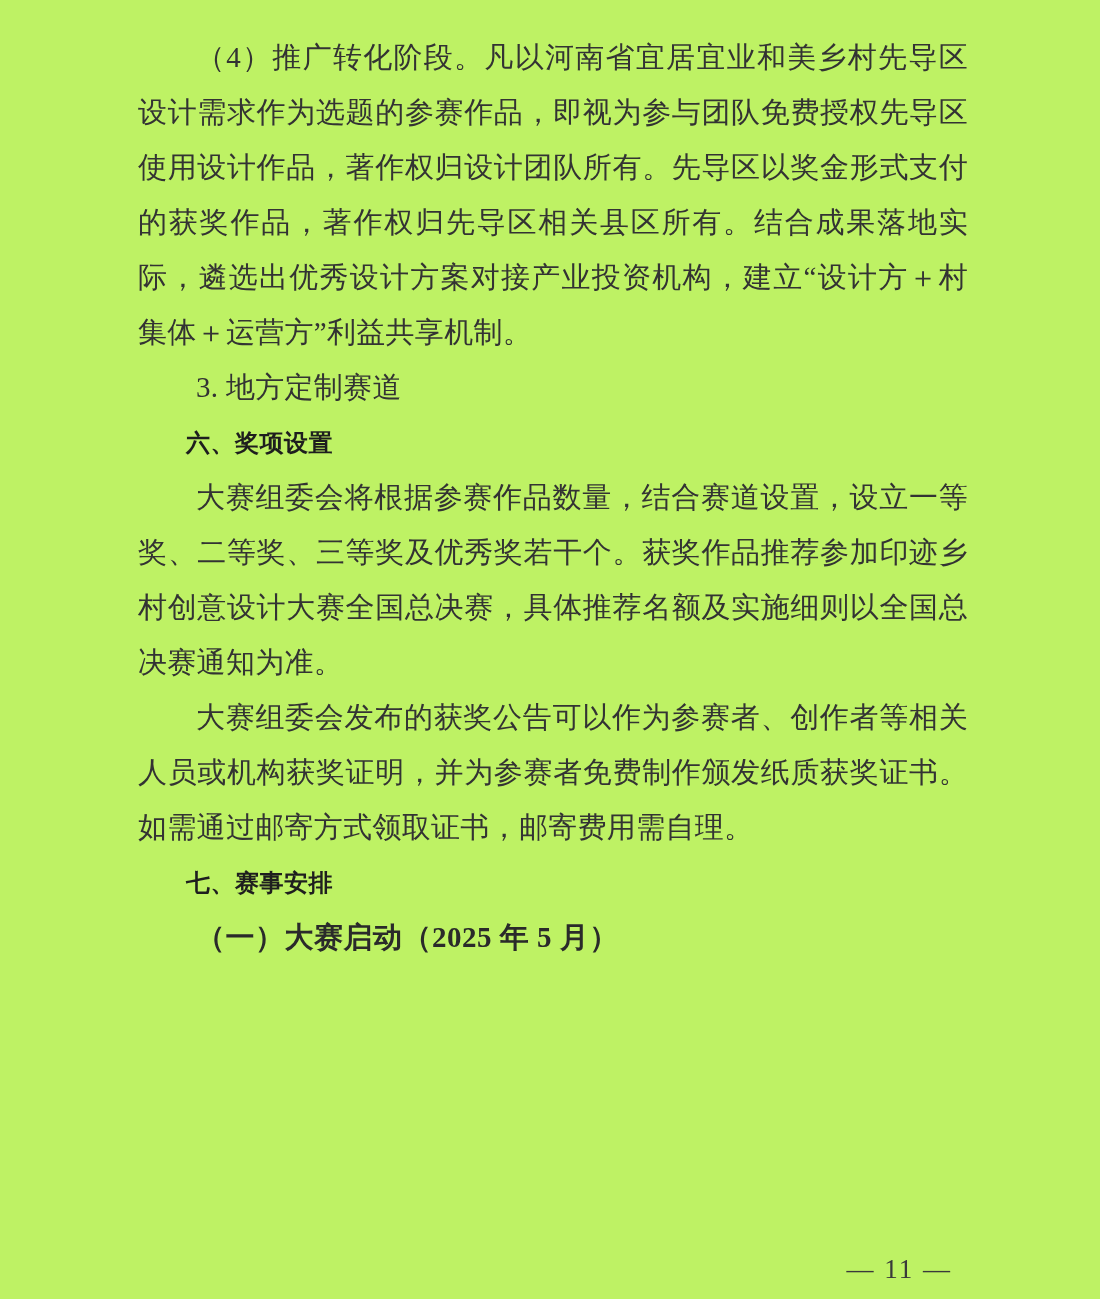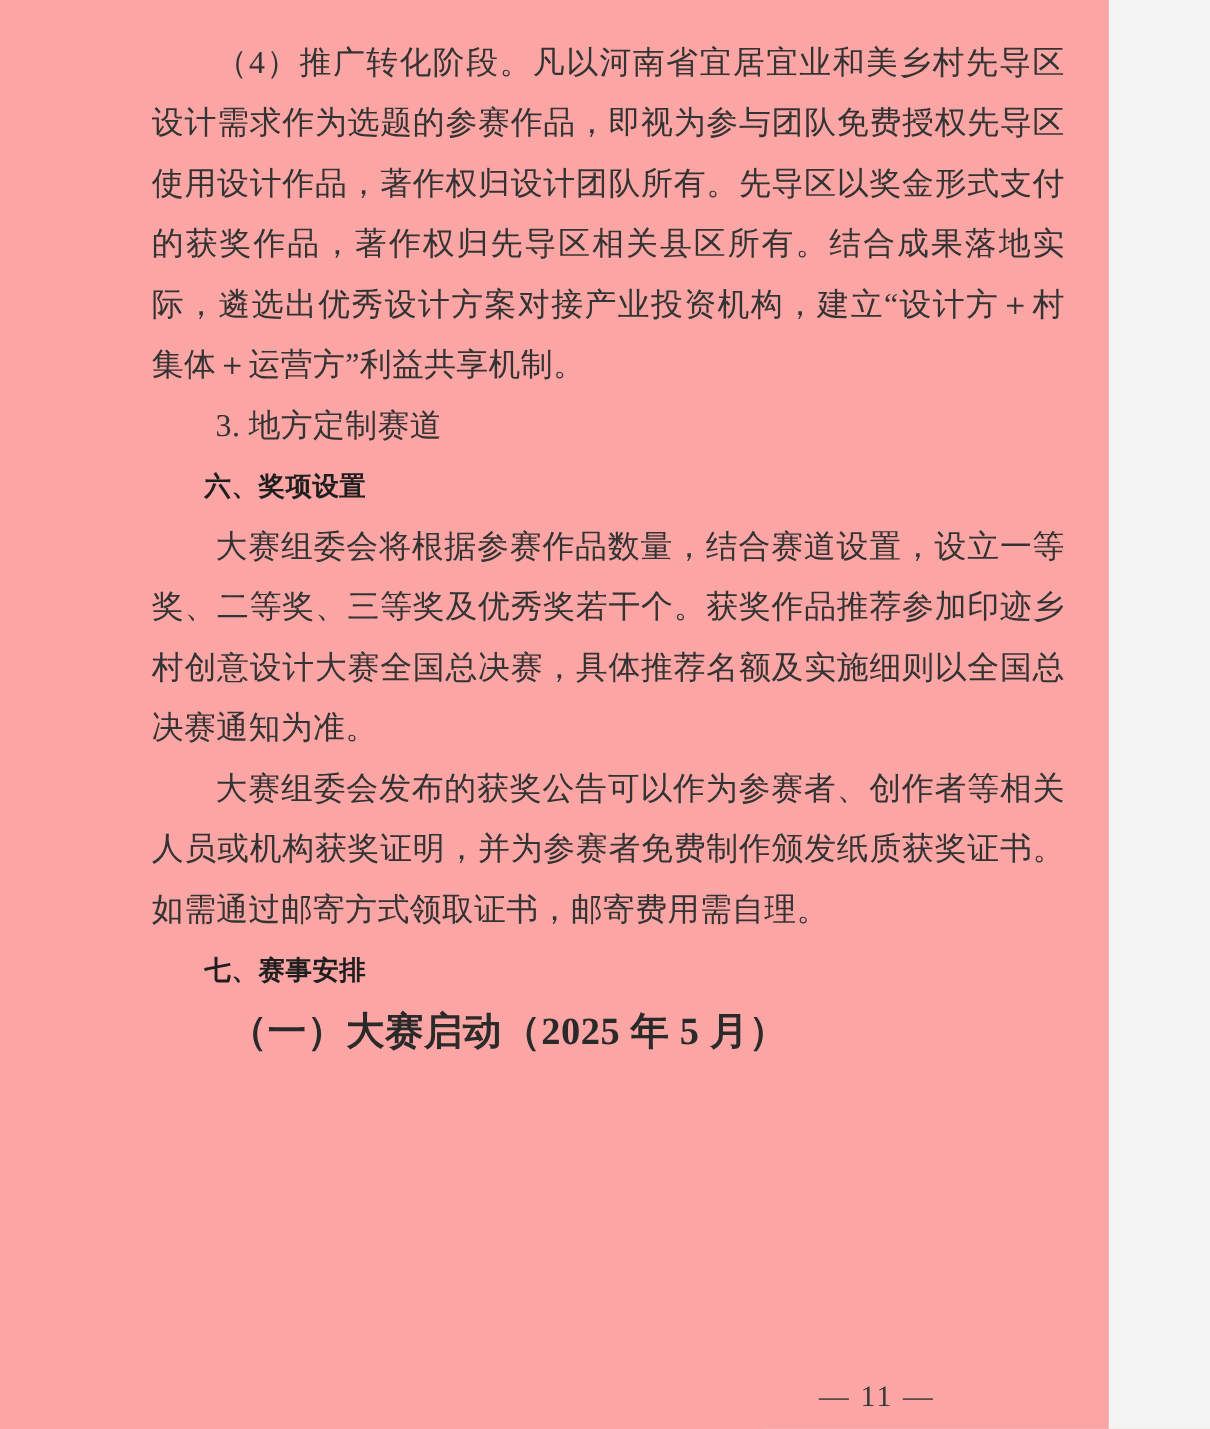--- a/index.html
+++ b/index.html
@@ -7,23 +7,23 @@
     padding: 0;
   }
   body {
     width: 1100px;
     height: 1299px;
     background: #f4f4f4;
     font-family: "Liberation Serif", serif;
   }
   .page {
     position: relative;
-    width: 1008px;
+    width: 1100px;
     height: 1299px;
-    background: #fca5a5;
+    background: #bef264;
     color: #323232;
     overflow: hidden;
     box-sizing: border-box;
   }
   .content {
     position: absolute;
     left: 138px;
     top: 30px;
     width: 830px;
   }
@@ -46,29 +46,29 @@
     font-size: 24px;
     line-height: 55px;
     letter-spacing: 0.5px;
     text-indent: 2em;
     color: #1e1e1e;
   }
   .subheading {
     margin: 0;
     font-family: "Liberation Serif", serif;
     font-weight: 700;
-    font-size: 35px;
+    font-size: 29px;
     line-height: 55px;
     letter-spacing: 0.5px;
     text-indent: 2em;
     color: #2a2a2a;
   }
   .page-number {
     position: absolute;
-    right: 158px;
+    right: 148px;
     bottom: 14px;
     font-family: "Liberation Serif", serif;
     font-size: 27px;
     letter-spacing: 2px;
     color: #3a3a3a;
   }
 </style>
 </head>
 <body>
 

